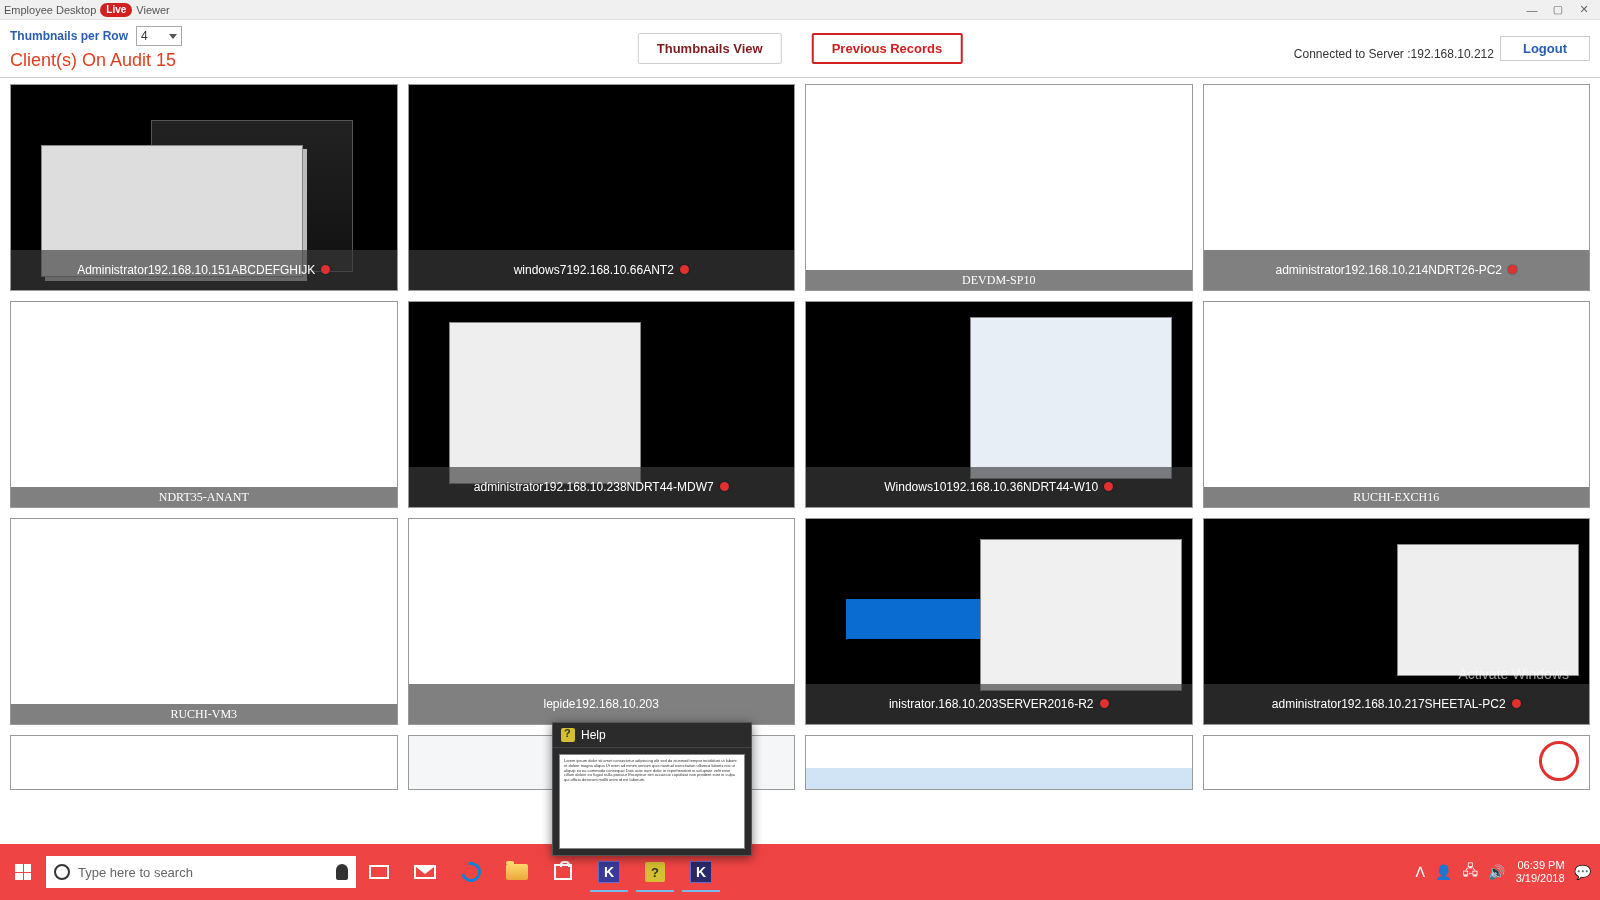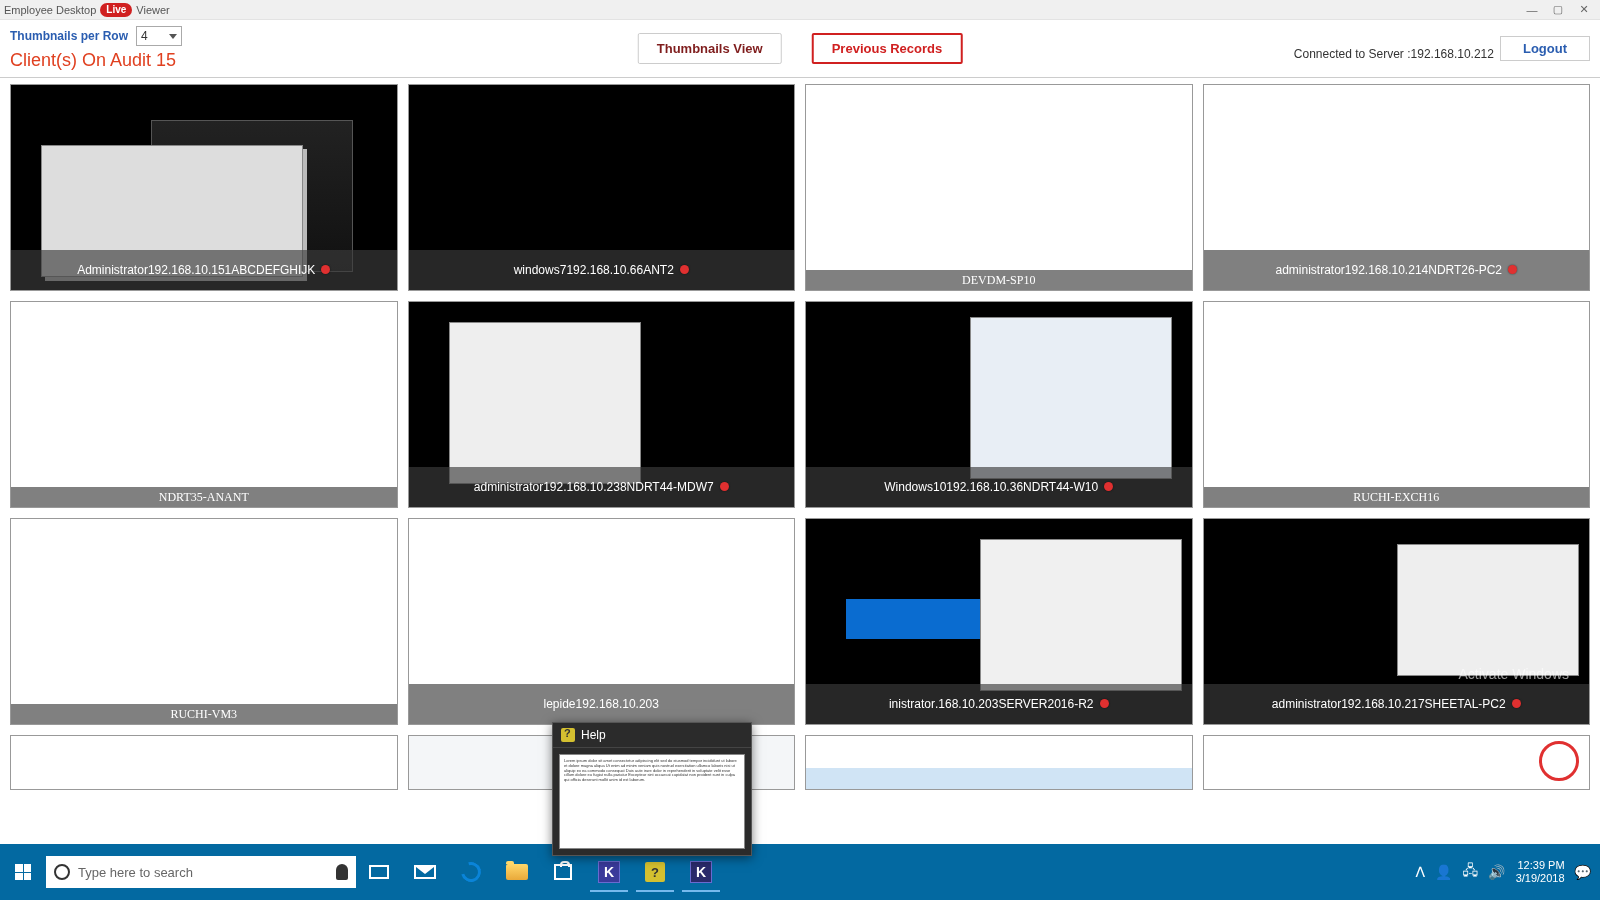--- a/index.html
+++ b/index.html
@@ -61,21 +61,21 @@
   .activate-wm { position:absolute; right:20px; bottom:42px; color:rgba(255,255,255,.6); font-size:14px; font-weight:400;}
 
   
   .help-popup { position:absolute; left:552px; bottom:44px; width:200px; background:#2b2b2b; border:1px solid #555; box-shadow:0 2px 10px rgba(0,0,0,.5); z-index:50;}
   .help-popup .hp-title { color:#fff; font-size:12px; padding:5px 8px; display:flex; align-items:center; gap:6px; border-bottom:1px solid #444;}
   .hp-icon { width:14px; height:14px; background:#d4c030; border-radius:2px; position:relative;}
   .hp-icon::after{content:"?";position:absolute;left:3px;top:-1px;font-size:11px;color:#333;font-weight:bold;}
   .help-popup .hp-body { background:#fff; margin:6px; height:95px; border:1px solid #888; font-size:4px; color:#333; padding:4px; overflow:hidden; line-height:1.2;}
 
   
-  .taskbar { position:absolute; left:0; right:0; bottom:0; height:56px; background:#0369a1; display:flex; align-items:center; color:#fff;}
+  .taskbar { position:absolute; left:0; right:0; bottom:0; height:56px; background:#ef4444; display:flex; align-items:center; color:#fff;}
   .start-btn { width:46px; height:40px; display:flex; align-items:center; justify-content:center;}
   .win-logo { width:16px; height:16px; display:grid; grid-template-columns:1fr 1fr; grid-template-rows:1fr 1fr; gap:1px;}
   .win-logo span { background:#fff;}
   .search-box { background:#fff; height:32px; width:310px; display:flex; align-items:center; padding:0 8px; gap:8px; color:#666; font-size:13px;}
   .search-circle { width:16px; height:16px; border:2px solid #333; border-radius:50%;}
   .mic-icon { width:12px; height:16px; background:#333; border-radius:6px 6px 2px 2px; margin-left:auto;}
   .task-icons { display:flex; align-items:center; height:40px;}
   .task-icon { width:46px; height:40px; display:flex; align-items:center; justify-content:center; font-size:18px; position:relative;}
   .task-icon.active::after{content:"";position:absolute;bottom:0;left:4px;right:4px;height:2px;background:#76b9ed;}
   .tray { margin-left:auto; display:flex; align-items:center; gap:10px; padding-right:8px; font-size:11px; color:#fff;}
@@ -346,18 +346,18 @@
     <div class="task-icon active">
         <span class="k-icon dark">K</span>
       </div>
   </div>
   <div class="tray">
     <span class="tray-icon">ᐱ</span>
     <span class="tray-icon">👤</span>
     <span class="tray-icon">🖧</span>
     <span class="tray-icon">🔊</span>
     <div class="clock">
-      <div>12:39 PM</div>
+      <div>06:39 PM</div>
       <div>3/19/2018</div>
     </div>
     <span class="tray-icon">💬</span>
   </div>
 </div>
 
 </body></html>

